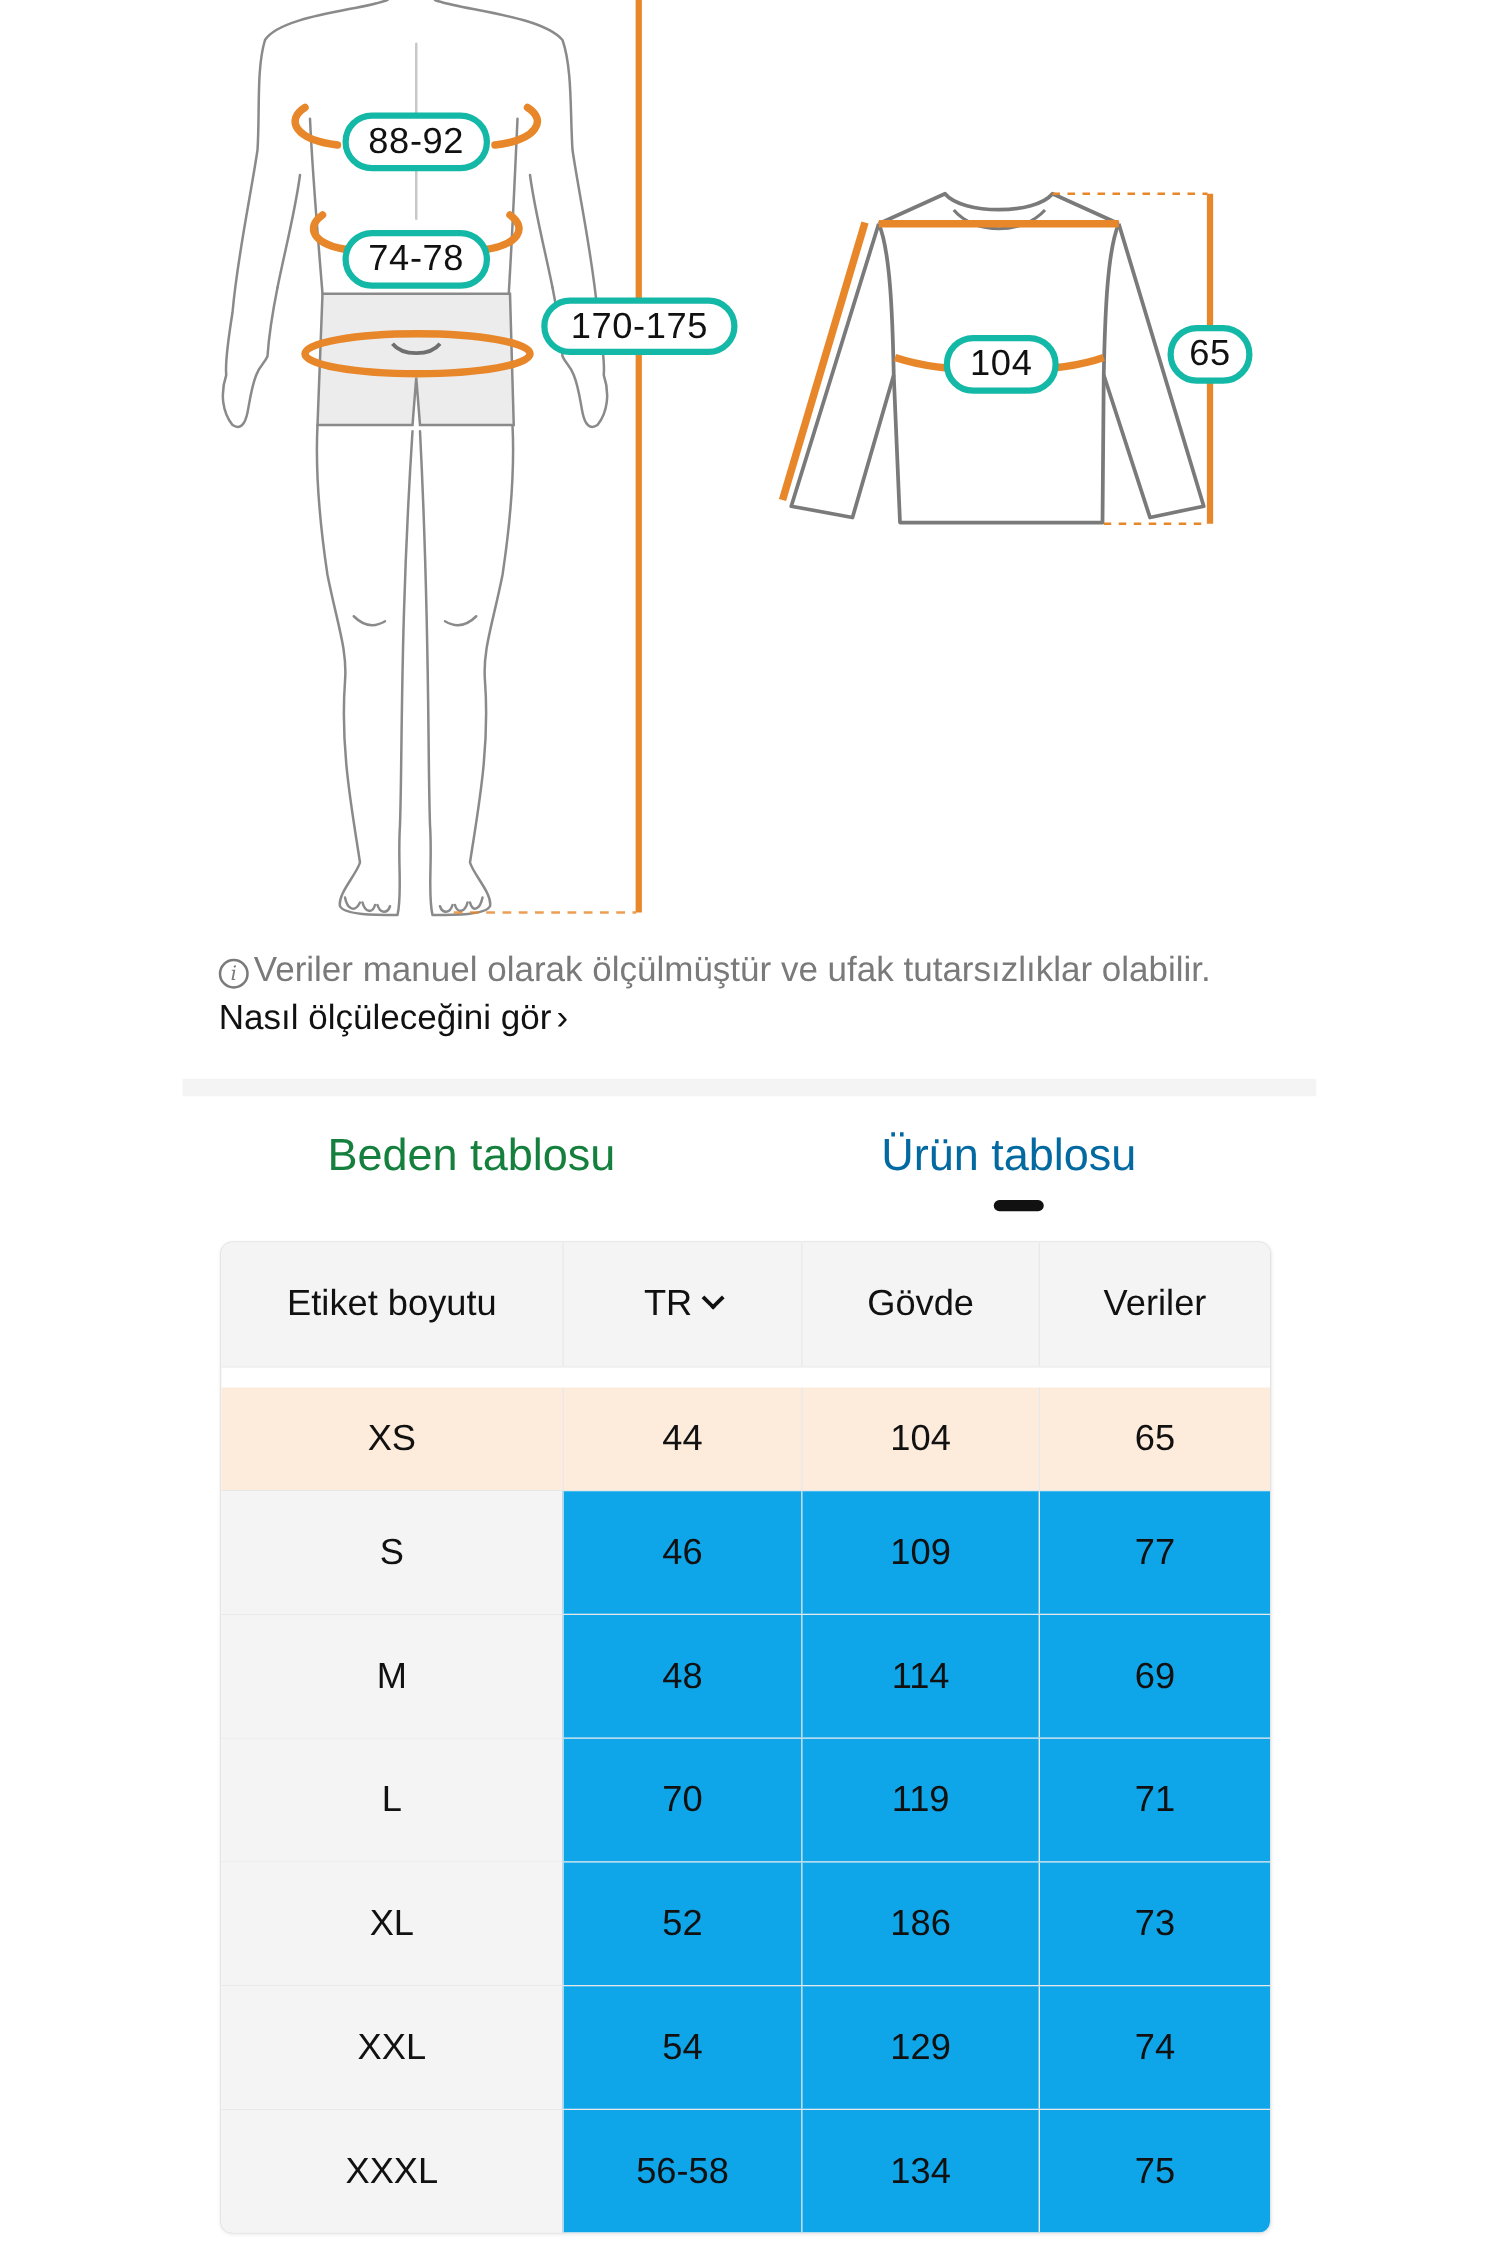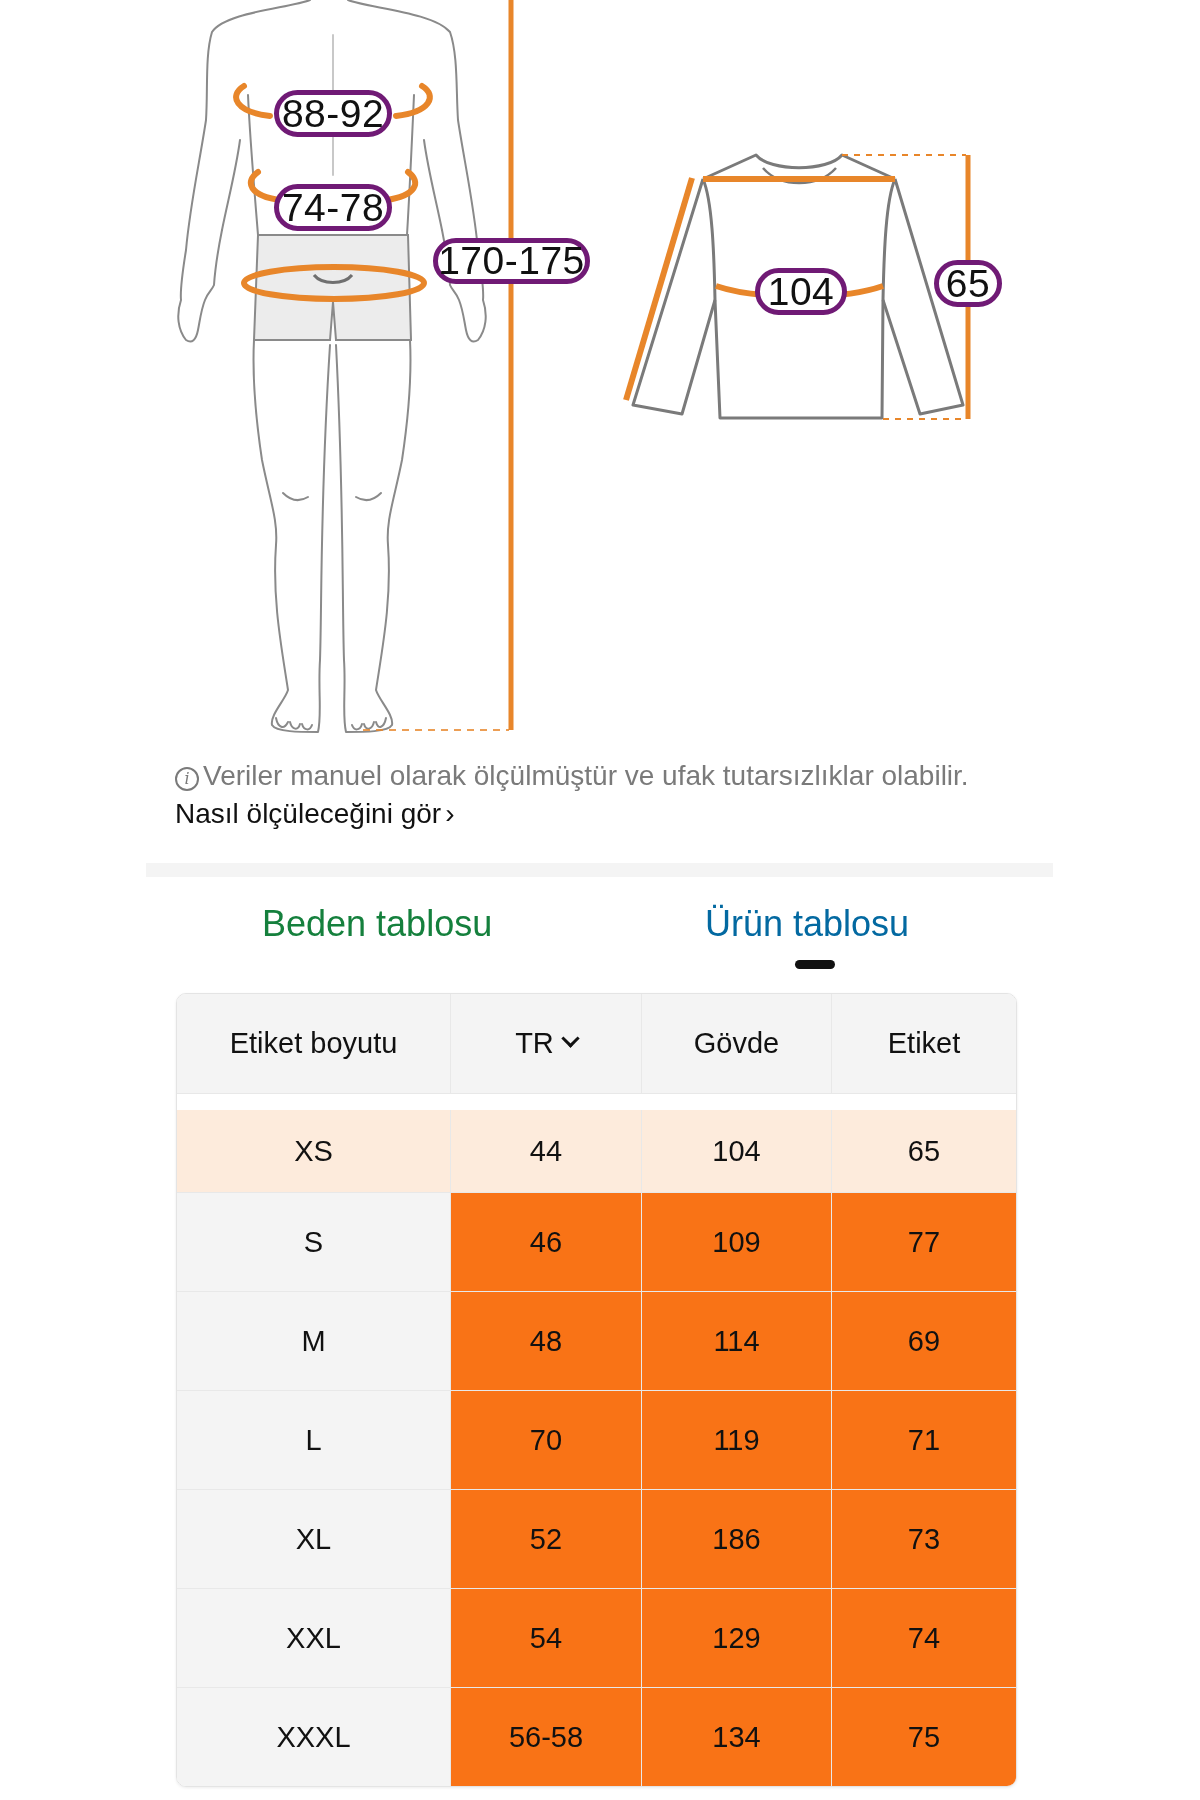--- a/index.html
+++ b/index.html
@@ -14,27 +14,27 @@
     }
     .figure-area {
       position: absolute;
       left: 0; top: 0;
       width: 1200px; height: 745px;
     }
     .figure-area svg { position: absolute; left: 0; top: 0; }
     .pill {
       position: absolute;
       box-sizing: border-box;
-      border: 5px solid #701a75;
+      border: 5px solid #14b8a6;
       border-radius: 30px;
       background: #ffffff;
       display: flex;
       align-items: center;
       justify-content: center;
-      font-size: 39px;
+      font-size: 29px;
       color: #111111;
       letter-spacing: 0.5px;
     }
     .note {
       position: absolute;
       left: 175px;
       top: 757px;
       width: 830px;
       font-size: 28px;
       line-height: 38px;
@@ -115,21 +115,21 @@
     .trow.header { border-top: none; background: #f4f4f4; height: 99px; }
     .trow.highlight .cell { background: #fdebdc; margin-top: 16px; }
     .cell {
       display: flex;
       align-items: center;
       justify-content: center;
       font-size: 29px;
       color: #111111;
       box-sizing: border-box;
       border-left: 1px solid #e8e8e8;
-      background: #f97316;
+      background: #0ea5e9;
     }
     .cell:first-child { border-left: none; background: #f4f4f4; }
     .trow.header .cell { background: #f4f4f4; }
     .c0 { width: 273px; }
     .c1 { width: 191px; }
     .c2 { width: 190px; }
     .c3 { width: 185px; }
     .tr-toggle { cursor: pointer; }
     .tr-toggle .chevron-down {
       display: inline-block;
@@ -226,21 +226,21 @@
 </div>
 
 <div class="size-table">
   <div class="trow header">
     <div class="cell c0">Etiket boyutu</div>
     <div class="cell c1 tr-toggle">
       <span>TR</span>
         <span class="chevron-down"></span>
     </div>
     <div class="cell c2">Gövde</div>
-    <div class="cell c3">Etiket</div>
+    <div class="cell c3">Veriler</div>
   </div>
 
   <div class="trow highlight">
     <div class="cell c0">XS</div>
     <div class="cell c1">44</div>
     <div class="cell c2">104</div>
     <div class="cell c3">65</div>
   </div>
   <div class="trow">
     <div class="cell c0">S</div>

